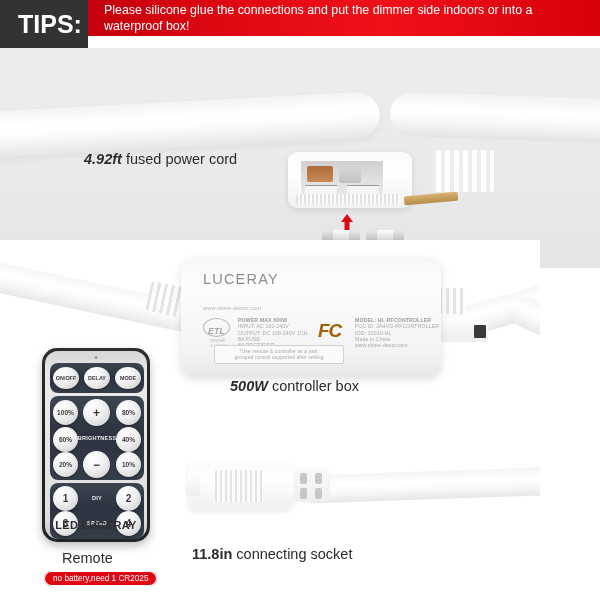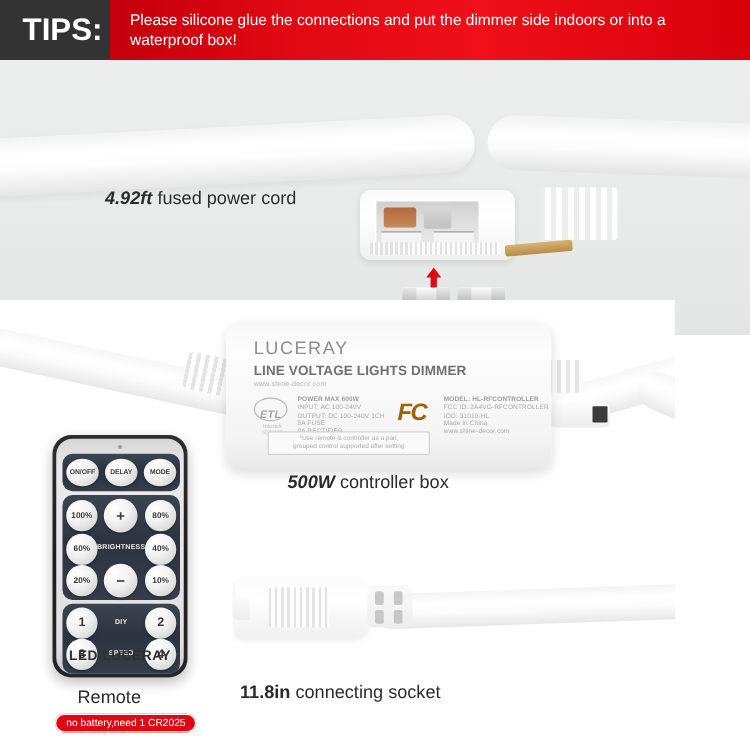--- a/index.html
+++ b/index.html
@@ -14,21 +14,21 @@
   
   .tips-banner { position: absolute; left: 0; top: 0; width: 600px; height: 48px; display: flex; }
   .tips-tag {
     width: 88px; height: 48px; background: #333333;
     display: flex; align-items: center; justify-content: center; padding-left: 12px;
   }
   .tips-tag span {
     color: #ffffff; font-size: 25px; font-weight: bold; letter-spacing: 0px;
   }
   .tips-body {
-    flex: 1; height: 48px;
+    flex: 1; height: 36px;
     background: linear-gradient(90deg, #c4000c 0%, #e00812 28%, #ef1019 58%, #d8000b 100%);
     display: flex; align-items: center; padding: 0 14px 0 16px;
   }
   .tips-body span {
     color: #ffffff; font-size: 12.4px; line-height: 16px; font-weight: 400;
   }
 
   
   .sec-cord {
     position: absolute; left: 0; top: 48px; width: 600px; height: 220px;
@@ -258,21 +258,20 @@
 
     <div class="cable-l"></div>
     <div class="conn-l"></div>
     <div class="cable-r"></div>
     <div class="cable-r2"></div>
     <div class="conn-r"></div>
     <div class="plug-mini"></div>
 
     <div class="ctrl-box"></div>
     <div class="brand">LUCERAY</div>
-    <div class="ctrl-title">LINE VOLTAGE LIGHTS DIMMER</div>
     <div class="ctrl-url">www.shine-decor.com</div>
 
     <div class="etl">
       <div class="etl-oval">
         <span>ETL</span>
       </div>
       <div class="etl-sub">Intertek</div>
       <div class="etl-sub2">5020962</div>
     </div>
 

